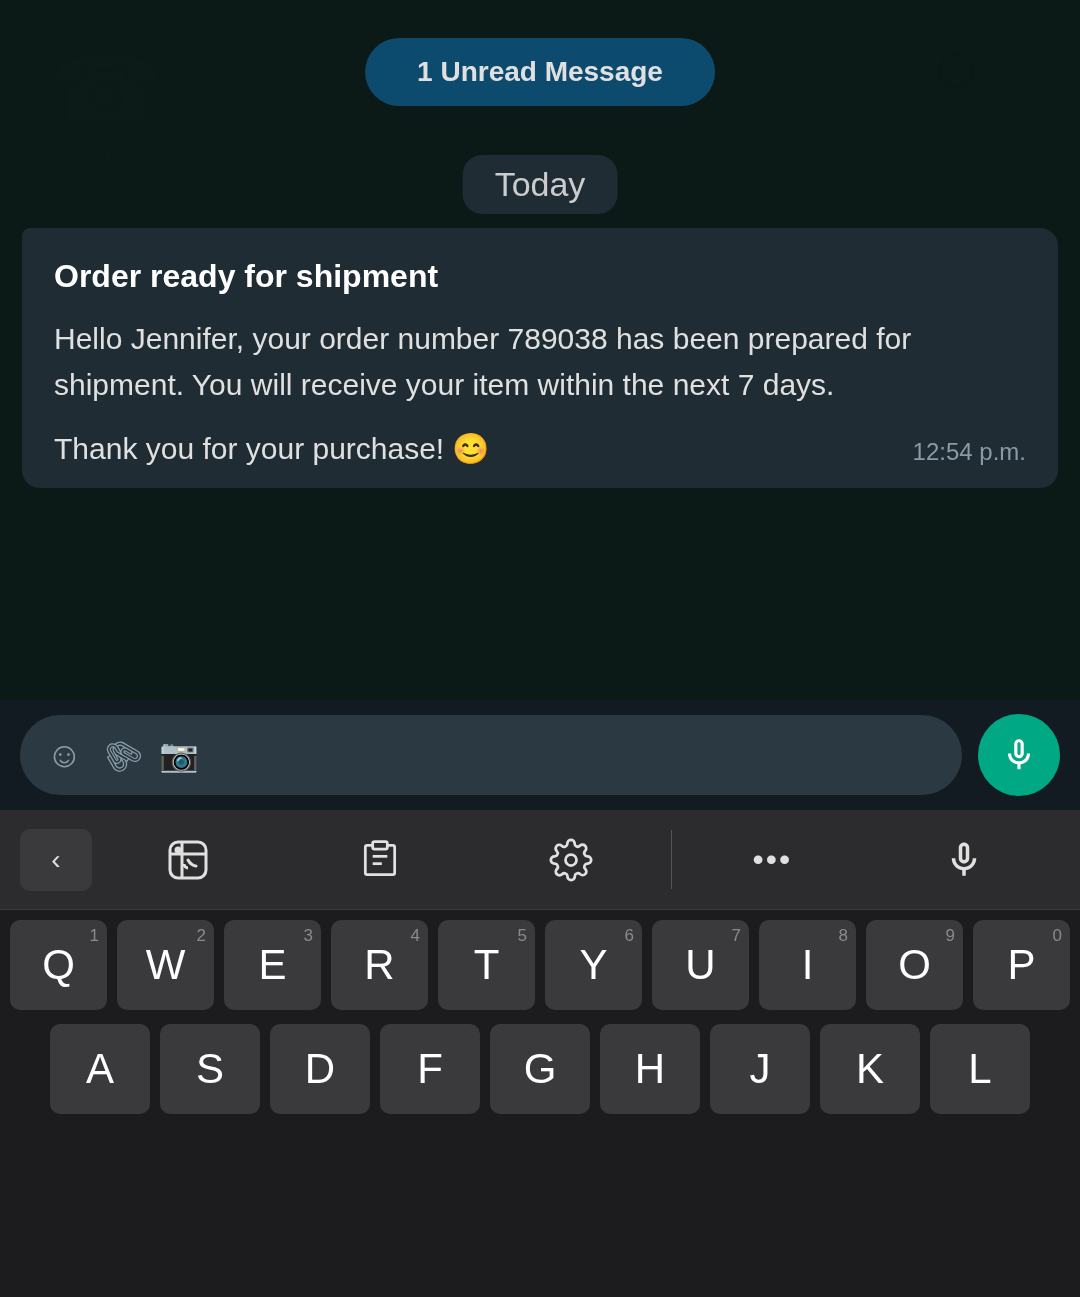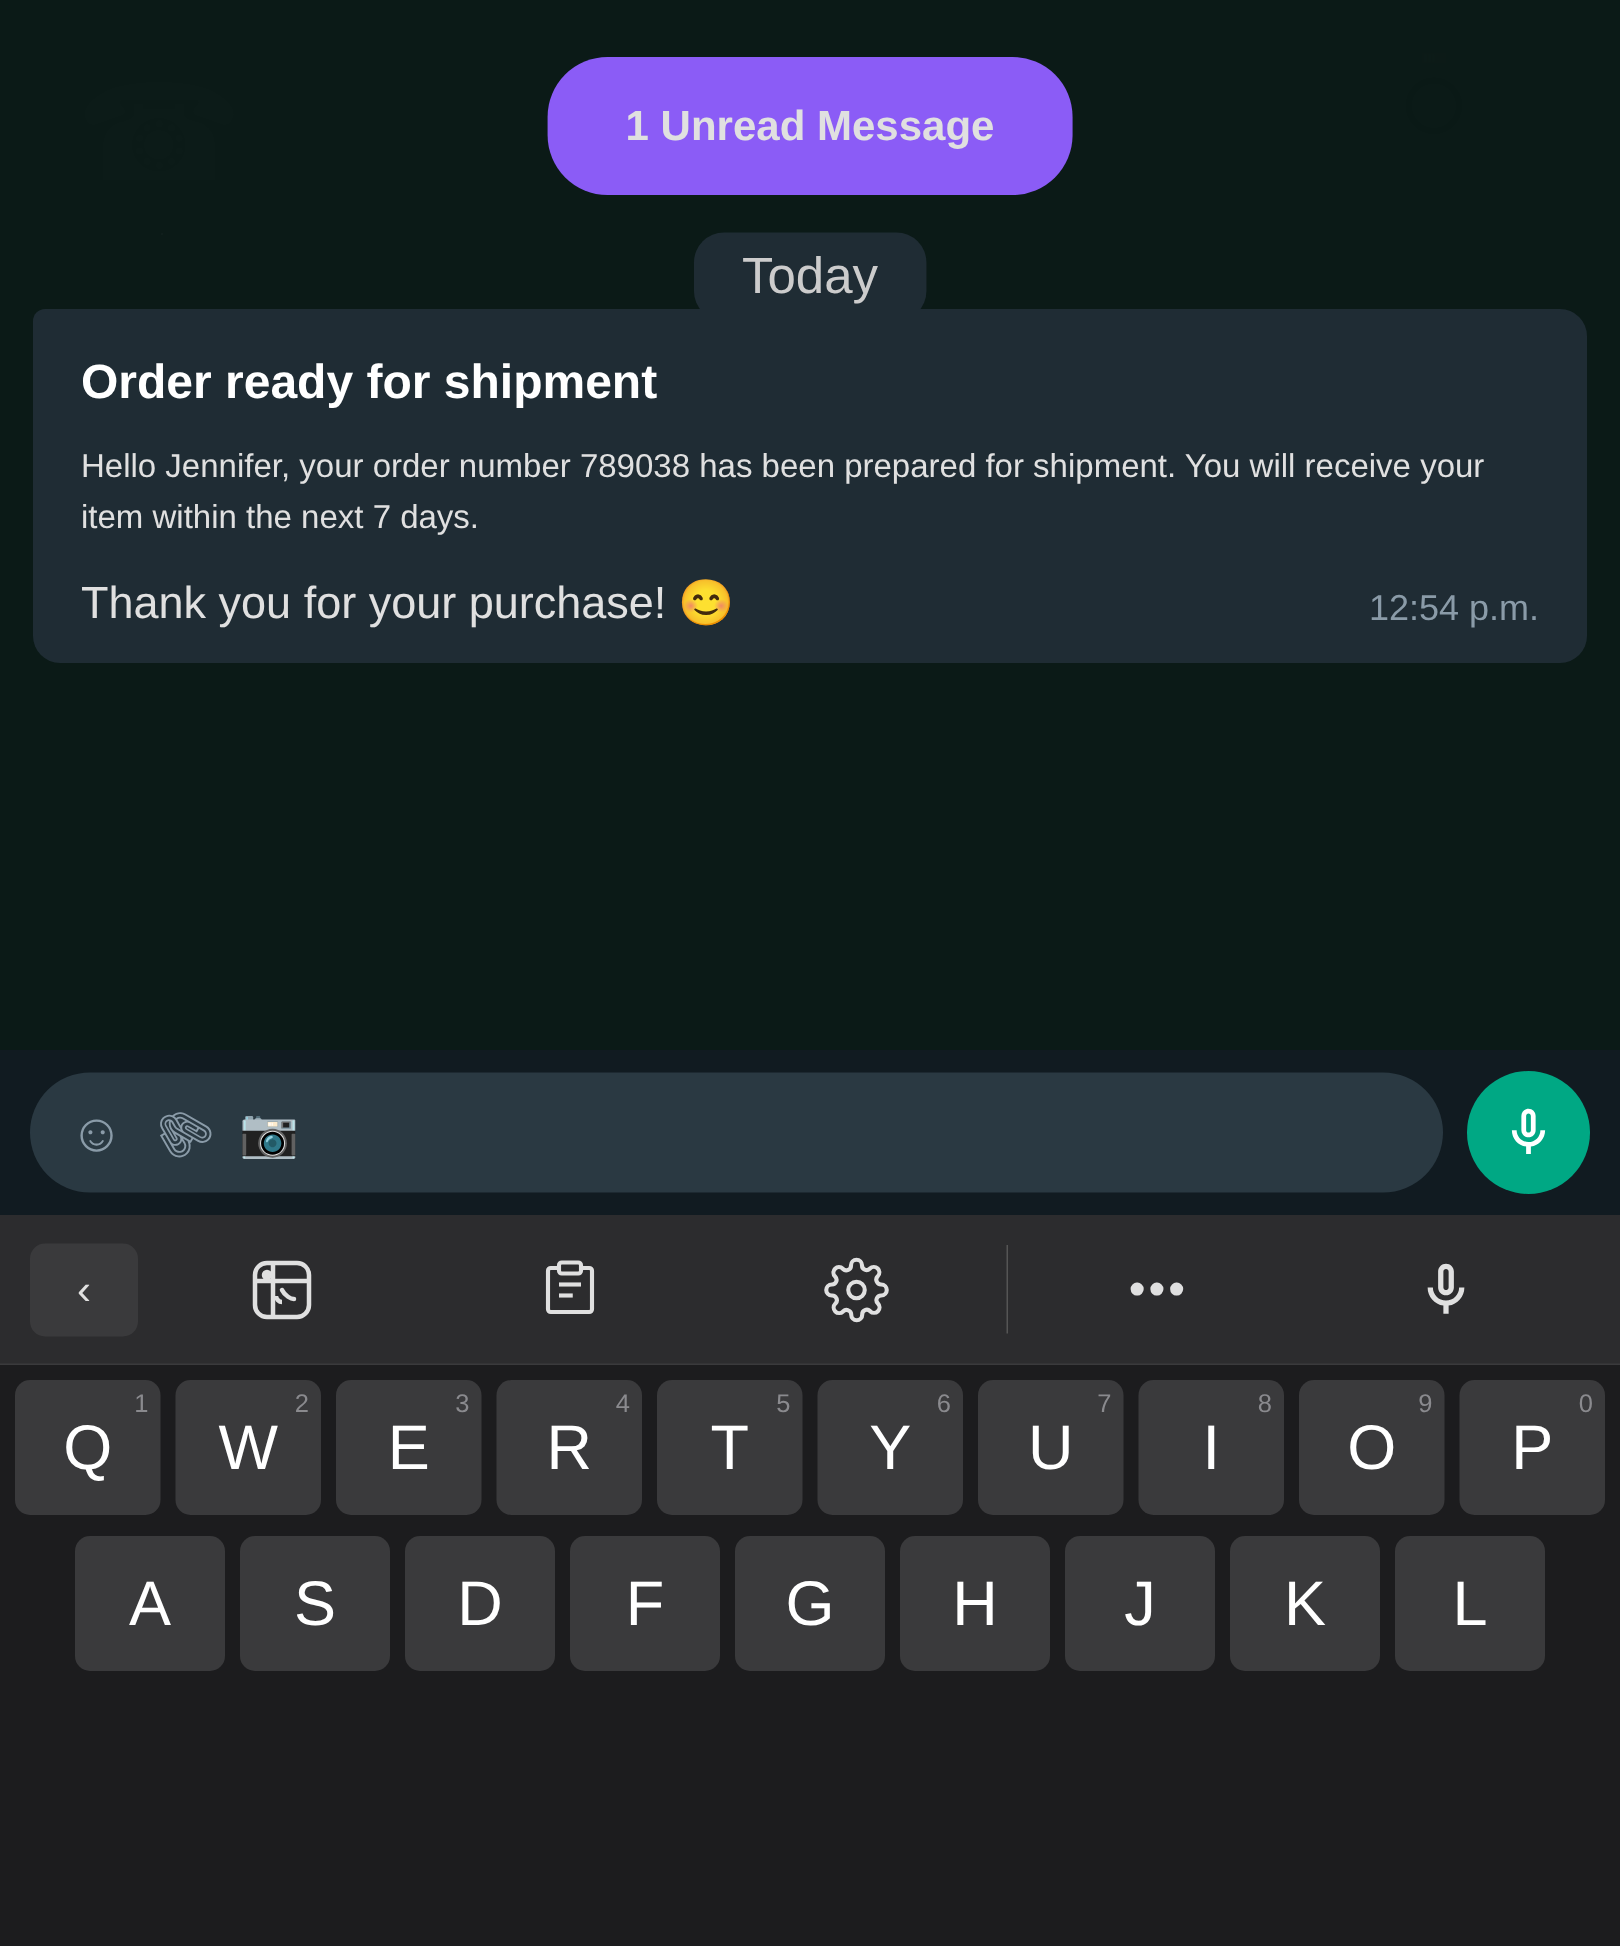--- a/index.html
+++ b/index.html
@@ -36,25 +36,25 @@
       width: 100%;
       height: 100%;
     }
 
     
     .unread-badge {
       position: absolute;
       top: 38px;
       left: 50%;
       transform: translateX(-50%);
-      background-color: #8b5cf6;
+      background-color: #0c4a6e;
       color: #e0e0e0;
       font-size: 28px;
       font-weight: 600;
-      padding: 30px 52px;
+      padding: 18px 52px;
       border-radius: 40px;
       white-space: nowrap;
       z-index: 10;
     }
 
     
     .date-badge {
       position: absolute;
       top: 155px;
       left: 50%;
@@ -64,39 +64,39 @@
       font-size: 34px;
       padding: 10px 32px;
       border-radius: 20px;
       white-space: nowrap;
       z-index: 10;
     }
 
     
     .message-bubble {
       position: absolute;
-      top: 206px;
+      top: 228px;
       left: 22px;
       right: 22px;
       background-color: #1f2c34;
       border-radius: 8px 18px 18px 18px;
       padding: 28px 32px 22px 32px;
       z-index: 10;
     }
 
     .message-title {
       font-size: 32px;
       font-weight: 700;
       color: #ffffff;
       margin-bottom: 18px;
       line-height: 1.3;
     }
 
     .message-body {
-      font-size: 22px;
+      font-size: 30px;
       color: #e0e0e0;
       line-height: 1.55;
       margin-bottom: 22px;
     }
 
     .message-track {
       font-size: 30px;
       color: #e0e0e0;
       line-height: 1.55;
       margin-bottom: 4px;

